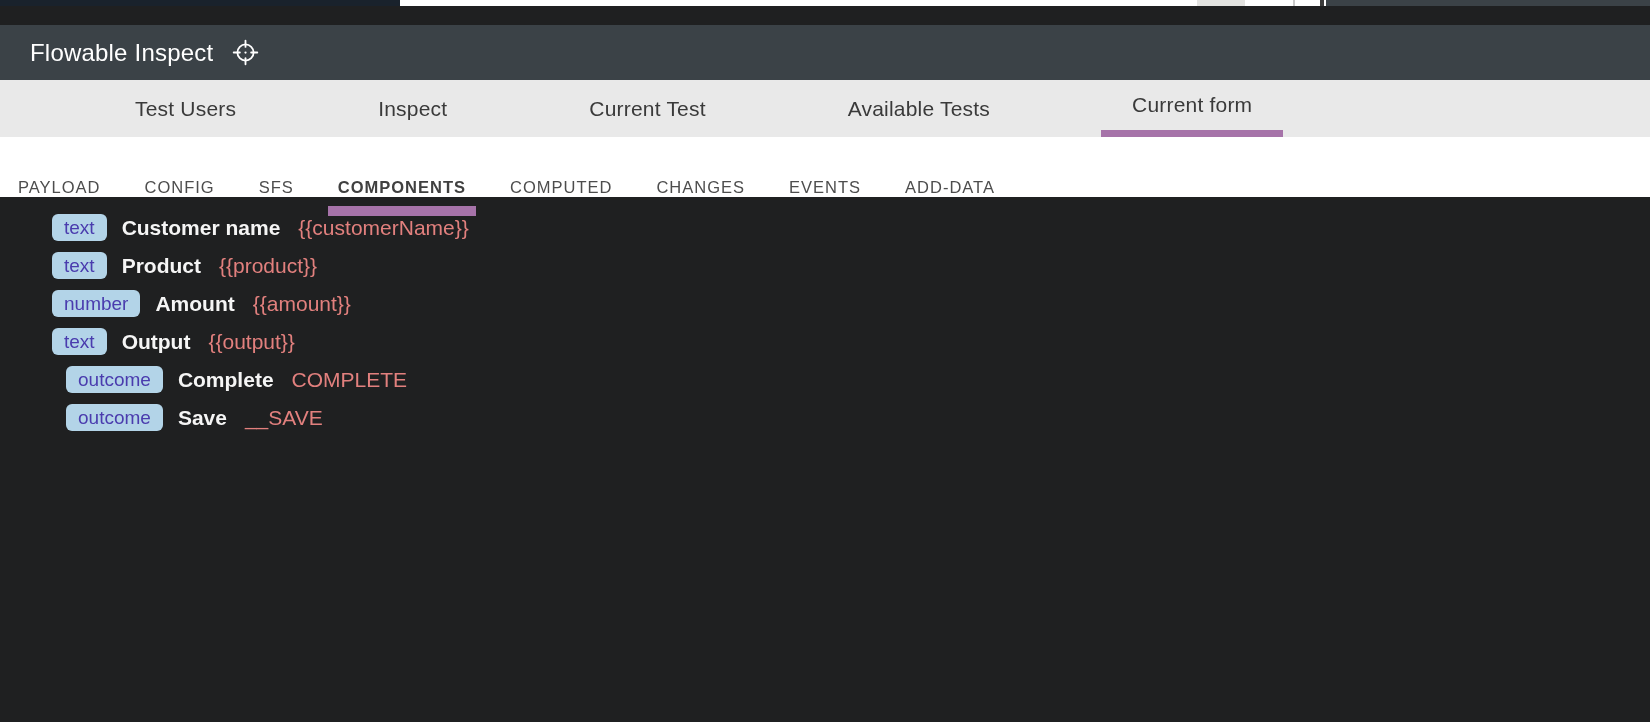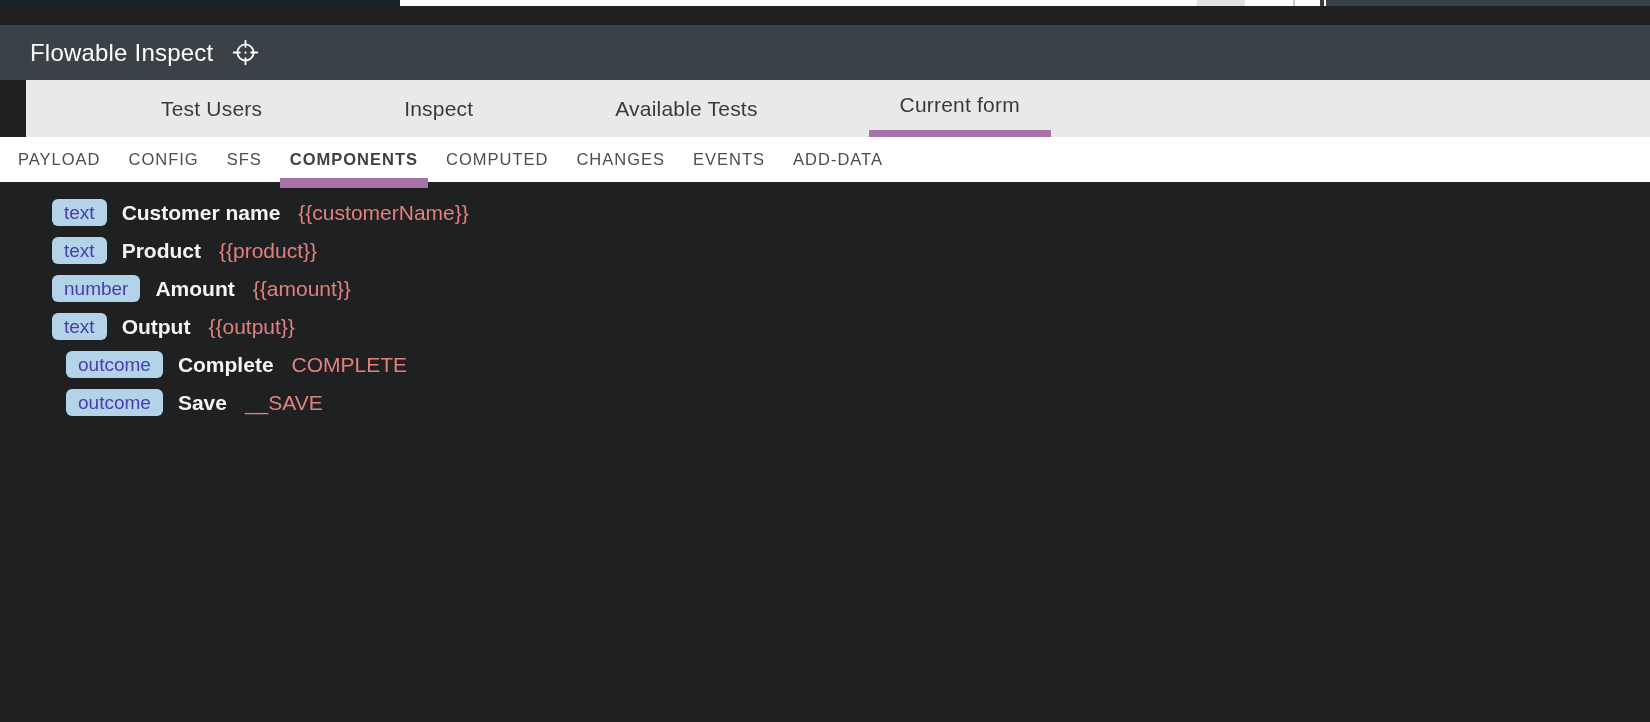--- a/index.html
+++ b/index.html
@@ -26,27 +26,27 @@
   .sl.cursor{left:1320px;width:4px;background:#3b3b3b;}
   .sl.slate{left:1326px;right:0;background:var(--header-bg);}
 
   
   .app-header{height:55px;background:var(--header-bg);display:flex;align-items:center;padding-left:30px;margin-top:19px;}
   .app-title{color:#ffffff;font-size:24px;font-weight:400;letter-spacing:.2px;}
   .picker{margin-left:17px;background:none;border:none;width:30px;height:30px;display:flex;align-items:center;justify-content:center;cursor:pointer;padding:0;}
   .picker svg{display:block;}
 
   
-  .main-tabs{height:57px;background:var(--tabbar-bg);display:flex;padding-left:64px;align-items:stretch;margin-left:26px;}
+  .main-tabs{height:57px;background:var(--tabbar-bg);display:flex;padding-left:64px;align-items:stretch;}
   .main-tab{position:relative;display:flex;align-items:center;padding:0 71px;font-size:21px;letter-spacing:.2px;color:#3a3a3a;cursor:pointer;white-space:nowrap;}
   .main-tab.active span{transform:translateY(-4px);}
   .main-tab.active::after{content:"";position:absolute;left:40px;right:40px;bottom:0;height:7px;background:var(--accent);}
 
   
-  .sub-tabs{position:relative;z-index:2;height:45px;background:var(--subtab-bg);display:flex;align-items:center;gap:28px;padding-left:18px;}
+  .sub-tabs{position:relative;z-index:2;height:60px;background:var(--subtab-bg);display:flex;align-items:flex-end;gap:44px;padding-left:18px;}
   .sub-tab{position:relative;font-size:16.5px;letter-spacing:1px;color:#4d4d4d;cursor:pointer;white-space:nowrap;}
   .sub-tab.active{color:#404040;font-weight:700;}
   .sub-tab.active::after{content:"";position:absolute;left:-10px;right:-10px;bottom:-19px;height:10px;background:var(--accent);}
 
   
   .content{height:504px;background:var(--content-bg);padding:17px 0 0 52px;display:flex;flex-direction:column;gap:11px;align-items:flex-start;overflow:hidden;}
   .row{display:flex;align-items:center;height:27px;cursor:pointer;}
   .row.indent{margin-left:14px;}
   .badge{background:var(--badge-bg);color:var(--badge-text);font-size:19px;height:27px;display:flex;align-items:center;padding:0 12px;border-radius:6px;font-weight:400;white-space:nowrap;}
   .lbl{margin-left:15px;font-size:21px;font-weight:700;color:var(--label-text);white-space:nowrap;}
@@ -76,20 +76,23 @@
     </svg>
   </button>
 </header>
 
 <nav class="main-tabs" id="mainTabs">
     <div class="main-tab">
       <span>Test Users</span>
     </div>
     <div class="main-tab">
       <span>Inspect</span>
+    </div>
+    <div class="main-tab">
+      <span>Current Test</span>
     </div>
     <div class="main-tab">
       <span>Available Tests</span>
     </div>
     <div class="main-tab active">
       <span>Current form</span>
     </div>
   </nav>
 
 <nav class="sub-tabs" id="subTabs">

